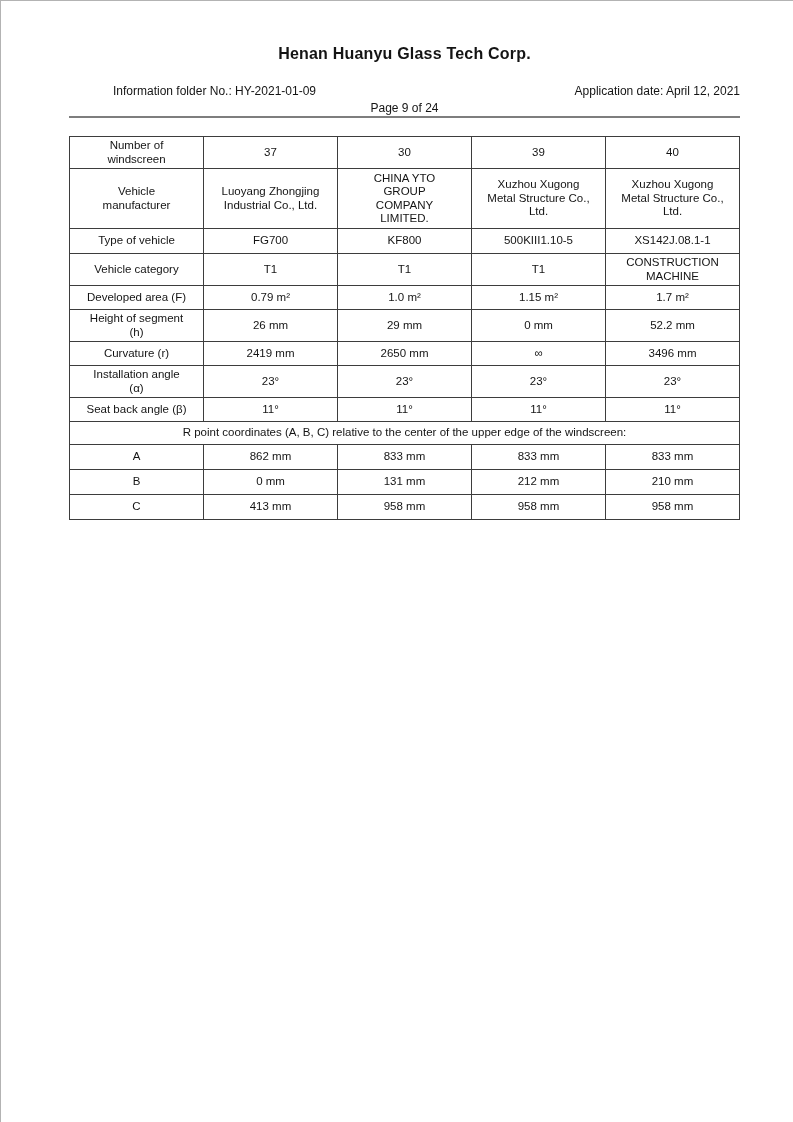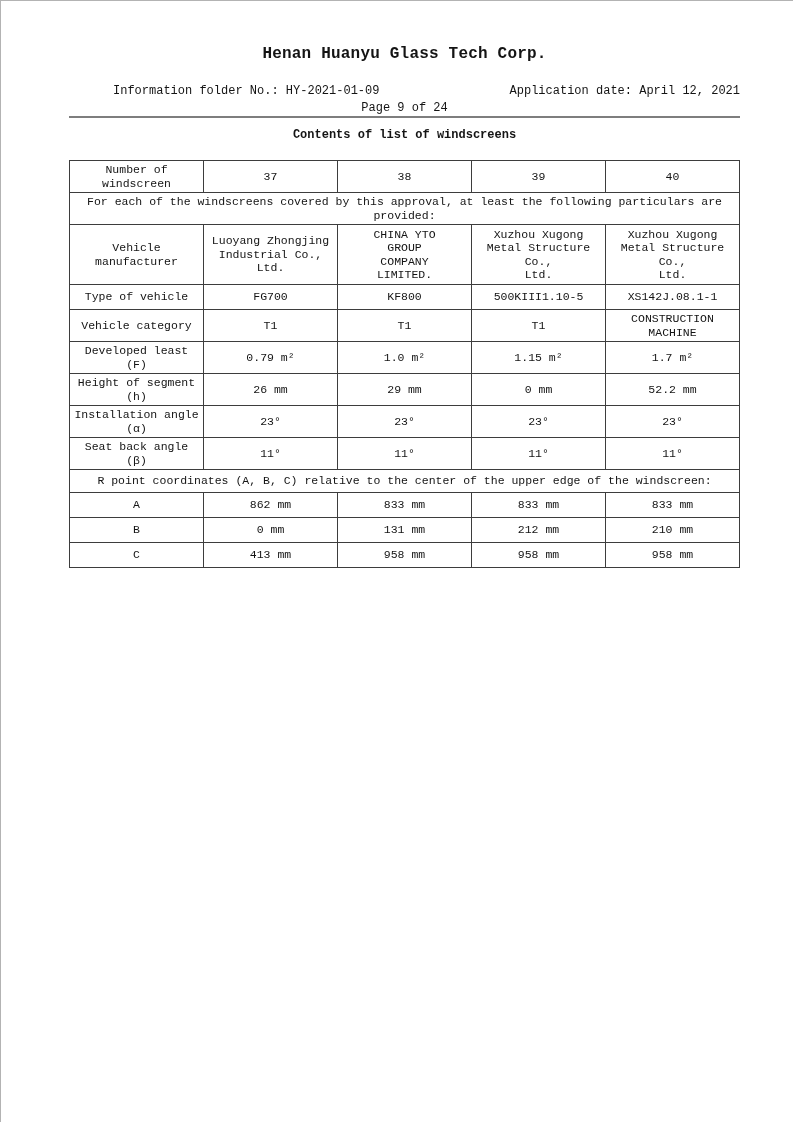--- a/index.html
+++ b/index.html
@@ -2,21 +2,21 @@
 <html><head>
 <meta charset="utf-8">
 <style>
   * { margin:0; padding:0; box-sizing:border-box; }
   html,body { background:#ffffff; }
   .page {
     width:793px; height:1122px;
     background:#ffffff;
     border-top:1px solid #b3b3b3;
     border-left:1px solid #b3b3b3;
-    font-family:Liberation Mono, monospace;
+    font-family:Liberation Sans, sans-serif;
     color:#141414;
     overflow:hidden;
   }
   .content { padding:0 53px 0 68px; }
   .doc-title {
     padding-top:44px;
     text-align:center;
     font-size:16px;
     font-weight:bold;
     letter-spacing:0.2px;
@@ -84,34 +84,30 @@
       <div class="doc-title">Henan Huanyu Glass Tech Corp.</div>
       <div class="meta-row">
         <span>Information folder No.: HY-2021-01-09</span>
         <span>Application date: April 12, 2021</span>
       </div>
       <div class="page-num">Page 9 of 24</div>
       <div class="rule"></div>
     </header>
 
     <main>
-      <div class="appendix-subtitle">Contents of list of windscreens</div>
 
       <table class="ws">
         <tbody>
           <tr style="height:31px">
             <td class="lbl">Number of
 windscreen</td>
             <td class="val">37</td>
-            <td class="val">38</td>
+            <td class="val">30</td>
             <td class="val">39</td>
             <td class="val">40</td>
-          </tr>
-          <tr style="height:25px">
-            <td class="note" colspan="5">For each of the windscreens covered by this approval, at least the following particulars are provided:</td>
           </tr>
           <tr style="height:60px">
             <td class="lbl">Vehicle
 manufacturer</td>
             <td class="val">Luoyang Zhongjing
 Industrial Co., Ltd.</td>
             <td class="val">CHINA YTO
 GROUP
 COMPANY
 LIMITED.</td>
@@ -131,34 +127,41 @@
           </tr>
           <tr style="height:28px">
             <td class="lbl">Vehicle category</td>
             <td class="val">T1</td>
             <td class="val">T1</td>
             <td class="val">T1</td>
             <td class="val">CONSTRUCTION
 MACHINE</td>
           </tr>
           <tr style="height:24px">
-            <td class="lbl">Developed least (F)</td>
+            <td class="lbl">Developed area (F)</td>
             <td class="val">0.79 m²</td>
             <td class="val">1.0 m²</td>
             <td class="val">1.15 m²</td>
             <td class="val">1.7 m²</td>
           </tr>
           <tr style="height:31px">
             <td class="lbl">Height of segment
 (h)</td>
             <td class="val">26 mm</td>
             <td class="val">29 mm</td>
             <td class="val">0 mm</td>
             <td class="val">52.2 mm</td>
           </tr>
+          <tr style="height:24px">
+            <td class="lbl">Curvature (r)</td>
+            <td class="val">2419 mm</td>
+            <td class="val">2650 mm</td>
+            <td class="val">∞</td>
+            <td class="val">3496 mm</td>
+          </tr>
           <tr style="height:31px">
             <td class="lbl">Installation angle
 (α)</td>
             <td class="val">23°</td>
             <td class="val">23°</td>
             <td class="val">23°</td>
             <td class="val">23°</td>
           </tr>
           <tr style="height:24px">
             <td class="lbl">Seat back angle (β)</td>

